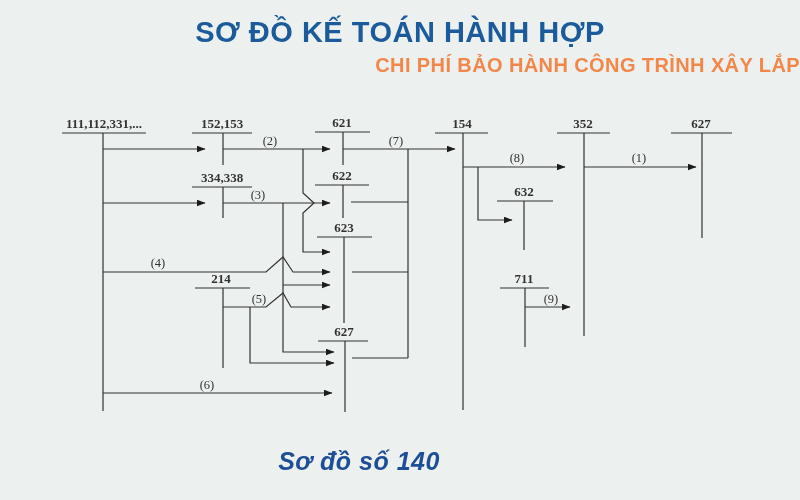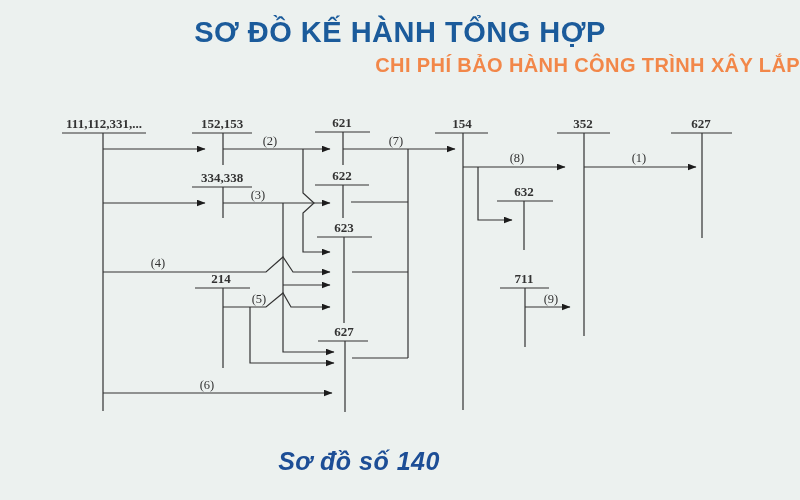--- a/index.html
+++ b/index.html
@@ -34,21 +34,21 @@
     font-family:"Liberation Serif",serif;font-size:12.5px;
     fill:var(--ink,#222);text-anchor:middle;
   }
 </style>
 </head>
 <body>
 
 <div class="page">
 
   <div class="header">
-    <div class="title">SƠ ĐỒ KẾ HÀNH TỔNG HỢP</div>
+    <div class="title">SƠ ĐỒ KẾ TOÁN HÀNH HỢP</div>
     <div class="subtitle">CHI PHÍ BẢO HÀNH CÔNG TRÌNH XÂY LẮP</div>
   </div>
 
   <svg class="diagram" width="800" height="500" viewBox="0 0 800 500">
     <defs>
       <marker id="arr" markerWidth="9" markerHeight="7" refX="8.5" refY="3.5" orient="auto" markerUnits="userSpaceOnUse">
         <path d="M0,0 L9,3.5 L0,7 Z" fill="#1c1c1c"></path>
       </marker>
     </defs>
 

